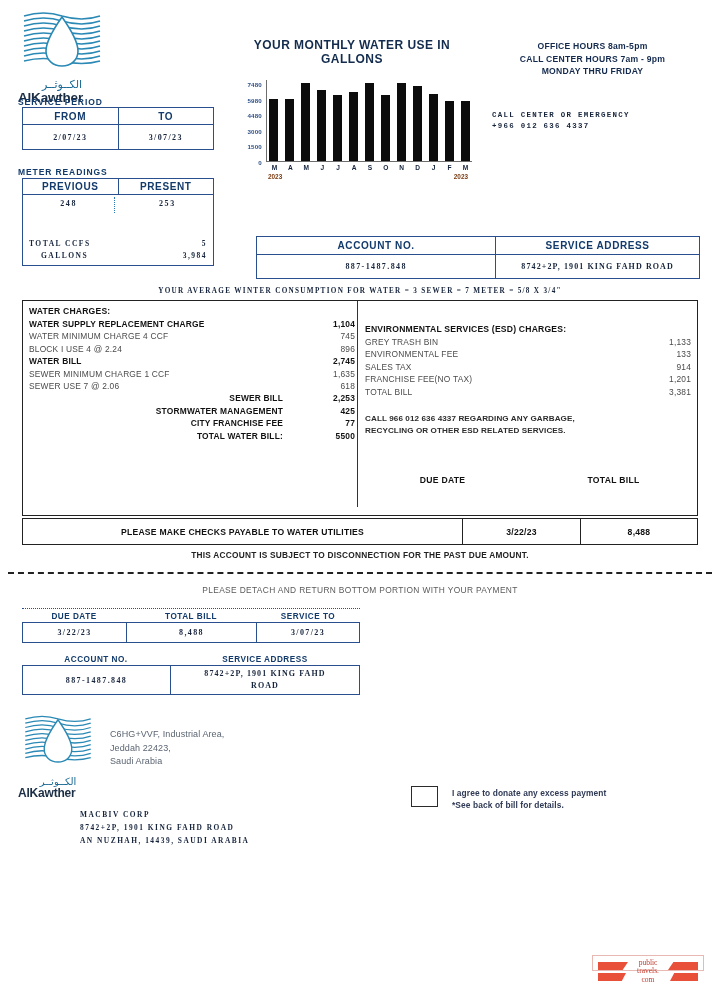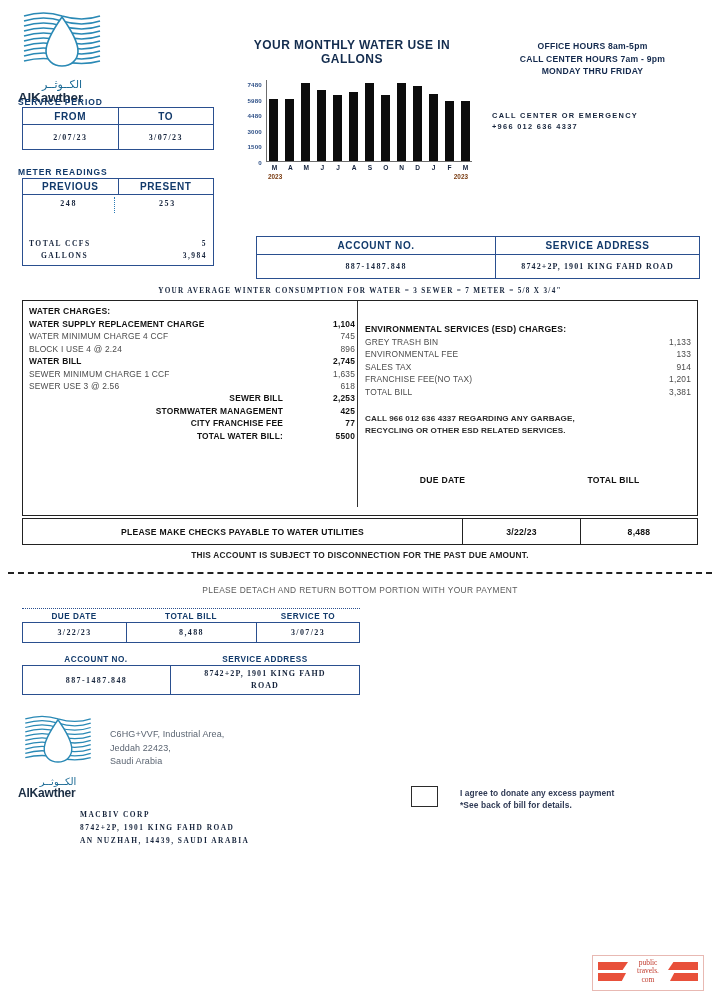--- a/index.html
+++ b/index.html
@@ -56,21 +56,21 @@
   .x-labels { position:absolute; left:36px; right:0; top:84px; display:flex; justify-content:space-between; padding:0 2px; }
   .x-label { width:9px; text-align:center; font-size:6.6px; font-weight:bold; color:#12213c; }
   .yr { position:absolute; top:93px; font-size:6.4px; font-weight:bold; color:#7a3c12; }
   #chart-year-start { left:36px; }
   #chart-year-end { right:4px; }
 
   
   #office-hours { left:480px; top:40px; width:225px; text-align:center; }
   .oh-line { font-size:8.6px; font-weight:bold; color:#13294d; letter-spacing:0.25px; line-height:12.5px; }
   #emergency-block { left:492px; top:110px; width:210px; }
-  .em-line { font-family:Liberation Sans, sans-serif; font-size:7.4px; font-weight:bold; letter-spacing:1.3px; color:#16243c; line-height:11px; }
+  .em-line { font-family:Liberation Mono, monospace; font-size:7.4px; font-weight:bold; letter-spacing:1.3px; color:#16243c; line-height:11px; }
 
   
   #account-table { left:256px; top:236px; width:444px; }
   #account-table td { height:18px; }
 
   
   #avg-consumption { left:20px; top:287px; width:680px; text-align:center;
       font-family:"Liberation Serif", serif; font-size:7.2px; font-weight:bold; letter-spacing:1.3px; color:#16243c; }
 
   
@@ -128,24 +128,24 @@
 
   
   #footer-logo { left:18px; top:712px; width:80px; }
   #company-address { left:110px; top:728px; width:250px; font-size:9px; color:#5b6572; line-height:13.5px; letter-spacing:0.1px; }
 
   #customer-address { left:80px; top:808px; width:300px;
       font-family:"Liberation Serif", serif; font-size:7.4px; font-weight:bold; letter-spacing:1.5px; color:#16243c; line-height:13px; }
 
   
   #donate-box { left:411px; top:786px; width:27px; height:21px; border:1.8px solid #2b2b2b; background:#fff; }
-  #donate-text { left:452px; top:788px; width:230px; font-size:8.4px; font-weight:bold; color:#2f3a55; line-height:11.5px; letter-spacing:0.1px;margin-left:8px; }
-
-  
-  #watermark { left:592px; top:955px; width:112px; height:36px; border:1px solid #e8b9b3; background:#fff; }
+  #donate-text { left:452px; top:788px; width:230px; font-size:8.4px; font-weight:bold; color:#2f3a55; line-height:11.5px; letter-spacing:0.1px; }
+
+  
+  #watermark { left:592px; top:955px; width:112px; height:16px; border:1px solid #e8b9b3; background:#fff; }
   .wm-bar { position:absolute; background:#e8503a; }
   #wm-text { position:absolute; left:0; right:0; top:3px; text-align:center; font-family:"Liberation Serif", serif; font-size:7.5px; color:#c0392b; line-height:8.4px; }
 </style>
 </head>
 <body>
 
 <div class="page">
 
   <div class="logo-wrap">
     <svg class="logo-svg" width="88" height="72" viewBox="0 0 88 72">
@@ -297,21 +297,21 @@
           </div>
           <div class="chg-row strong">
             <div class="lbl">WATER BILL</div>
             <div class="amt">2,745</div>
           </div>
           <div class="chg-row">
             <div class="lbl">SEWER MINIMUM CHARGE  1 CCF</div>
             <div class="amt">1,635</div>
           </div>
           <div class="chg-row">
-            <div class="lbl">SEWER USE 3 @ 2.56</div>
+            <div class="lbl">SEWER USE 7 @ 2.06</div>
             <div class="amt">618</div>
           </div>
           <div class="chg-row strong right-align">
             <div class="lbl">SEWER BILL</div>
             <div class="amt">2,253</div>
           </div>
           <div class="chg-row strong right-align">
             <div class="lbl">STORMWATER  MANAGEMENT</div>
             <div class="amt">425</div>
           </div>

